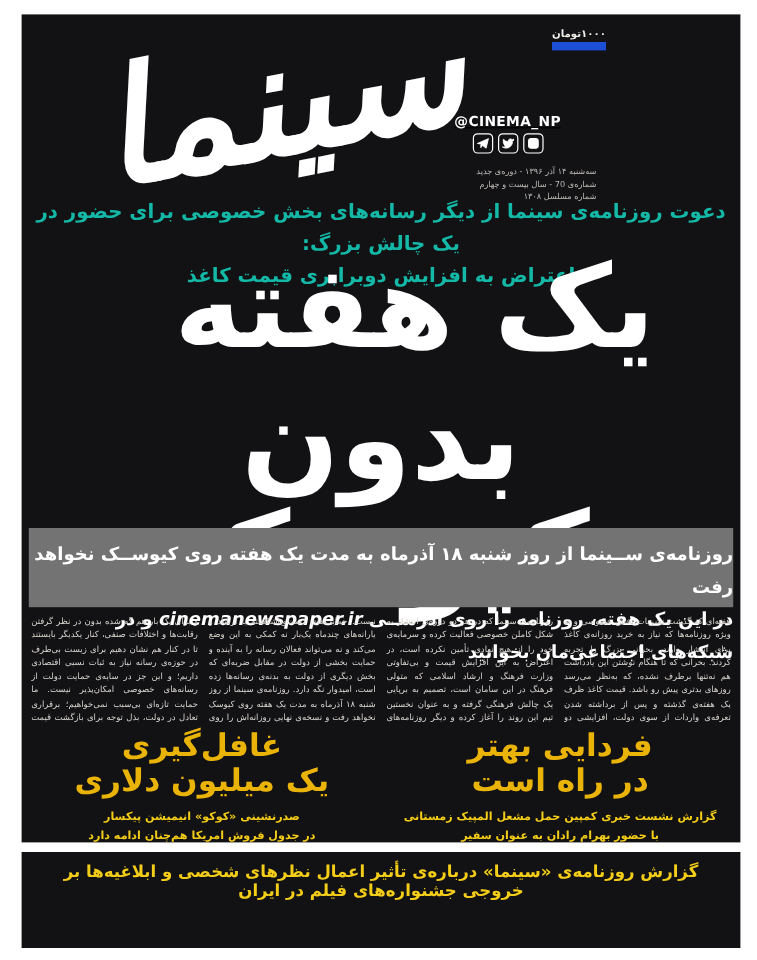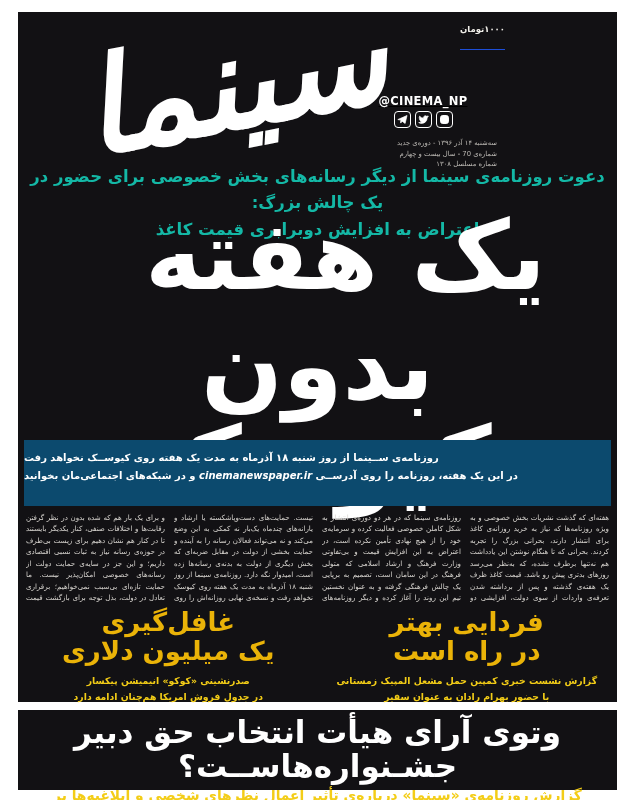--- a/index.html
+++ b/index.html
@@ -11,40 +11,40 @@
     overflow:hidden;
     direction:rtl;
   }
   .page-box { position:absolute; background:#121114; }
   #main-box  { left:18px; top:12px;  width:599px; height:690px; }
   #footer-box{ left:18px; top:710px; width:599px; height:80px; }
 
   
   #logo-svg { position:absolute; left:-18px; top:-22px; width:470px; height:195px; pointer-events:none; }
   #paper-word-wrap { position:absolute; right:112px; top:12px; text-align:left; }
-  #price { color:#efede8; font-size:8.5px; font-weight:bold; letter-spacing:0.5px; display:block; margin-left:62px; margin-bottom:1px; border-bottom:1px solid #1d4ed8; width:max-content; padding-bottom:15px;}
+  #price { color:#efede8; font-size:8.5px; font-weight:bold; letter-spacing:0.5px; display:block; margin-left:62px; margin-bottom:1px; border-bottom:7px solid #1d4ed8; width:max-content; padding-bottom:1px;}
   #paper-word { color:#ffffff; font-size:30px; font-weight:bold; line-height:1; display:block; }
 
   #social-block { position:absolute; right:148px; top:82px; width:92px; text-align:center;text-decoration:underline; }
   #social-handle { color:#ffffff; font-size:11.5px; font-weight:bold; letter-spacing:0.3px; direction:ltr; display:block; }
   .icons-row { display:flex; justify-content:center; gap:4px; margin-top:3px; direction:ltr; }
   .icon-tile { width:17px; height:17px; border:1.6px solid #fff; border-radius:4px; display:flex; align-items:center; justify-content:center; }
   .icon-tile svg { width:11px; height:11px; fill:#fff; stroke:#fff; }
 
   #date-block { position:absolute; right:120px; top:126px; width:150px; text-align:right; color:#bdbab5; font-size:6.8px; line-height:1.55; font-weight:normal; }
 
   
   #kicker { position:absolute; top:152px; left:0; width:100%; text-align:center; color:#14b8a6; font-weight:bold; font-size:16.5px; line-height:1.6; }
 
   
   #headline-1 { position:absolute; top:196px; left:0; width:100%; text-align:center; color:#ffffff; font-size:96px; font-weight:bold; line-height:1; transform:translateX(28px); letter-spacing:-2px; }
   #headline-2 { position:absolute; top:306px; left:0; width:100%; text-align:center; color:#ffffff; font-size:96px; font-weight:bold; line-height:1; letter-spacing:-2px; }
 
   
-  #notice { position:absolute; top:428px; left:6px; width:587px; height:66px; background:#0c4a6e; color:#ffffff; font-weight:bold; font-size:10px; text-align:left; line-height:1.8; padding-top:9px; }
+  #notice { position:absolute; top:428px; left:6px; width:587px; height:66px; background:#737373; color:#ffffff; font-weight:bold; font-size:15px; text-align:right; line-height:1.8; padding-top:9px; }
   #notice .url { direction:ltr; unicode-bidi:embed;font-style:italic; }
 
   
   #editorial { position:absolute; top:500px; left:8px; width:583px; height:92px; display:flex; gap:9px; }
   .ed-col { flex:1; color:#d8d5d0; font-size:7.1px; line-height:1.62; text-align:justify; overflow:hidden; }
 
   
   #teasers { position:absolute; top:596px; left:8px; width:583px; display:flex; gap:14px; }
   .teaser { flex:1; text-align:center; }
   .teaser-title { color:#eab308; font-weight:bold; font-size:26px; line-height:1.12; letter-spacing:-0.5px; }
@@ -143,16 +143,15 @@
       <div class="teaser-sub">
         <div>صدرنشینی «کوکو» انیمیشن پیکسار</div>
         <div>در جدول فروش امریکا هم‌چنان ادامه دارد</div>
       </div>
     </div>
   </div>
 
 </div>
 
 <div class="page-box" id="footer-box">
-  <div id="footer-headline">وتوی آرای هیأت انتخاب حق دبیر جشـنواره‌هاســت؟</div>
   <div id="footer-sub">گزارش روزنامه‌ی «سینما» درباره‌ی تأثیر اعمال نظرهای شخصی و ابلاغیه‌ها بر خروجی جشنواره‌های فیلم در ایران</div>
 
 </div>
 
 </body></html>

